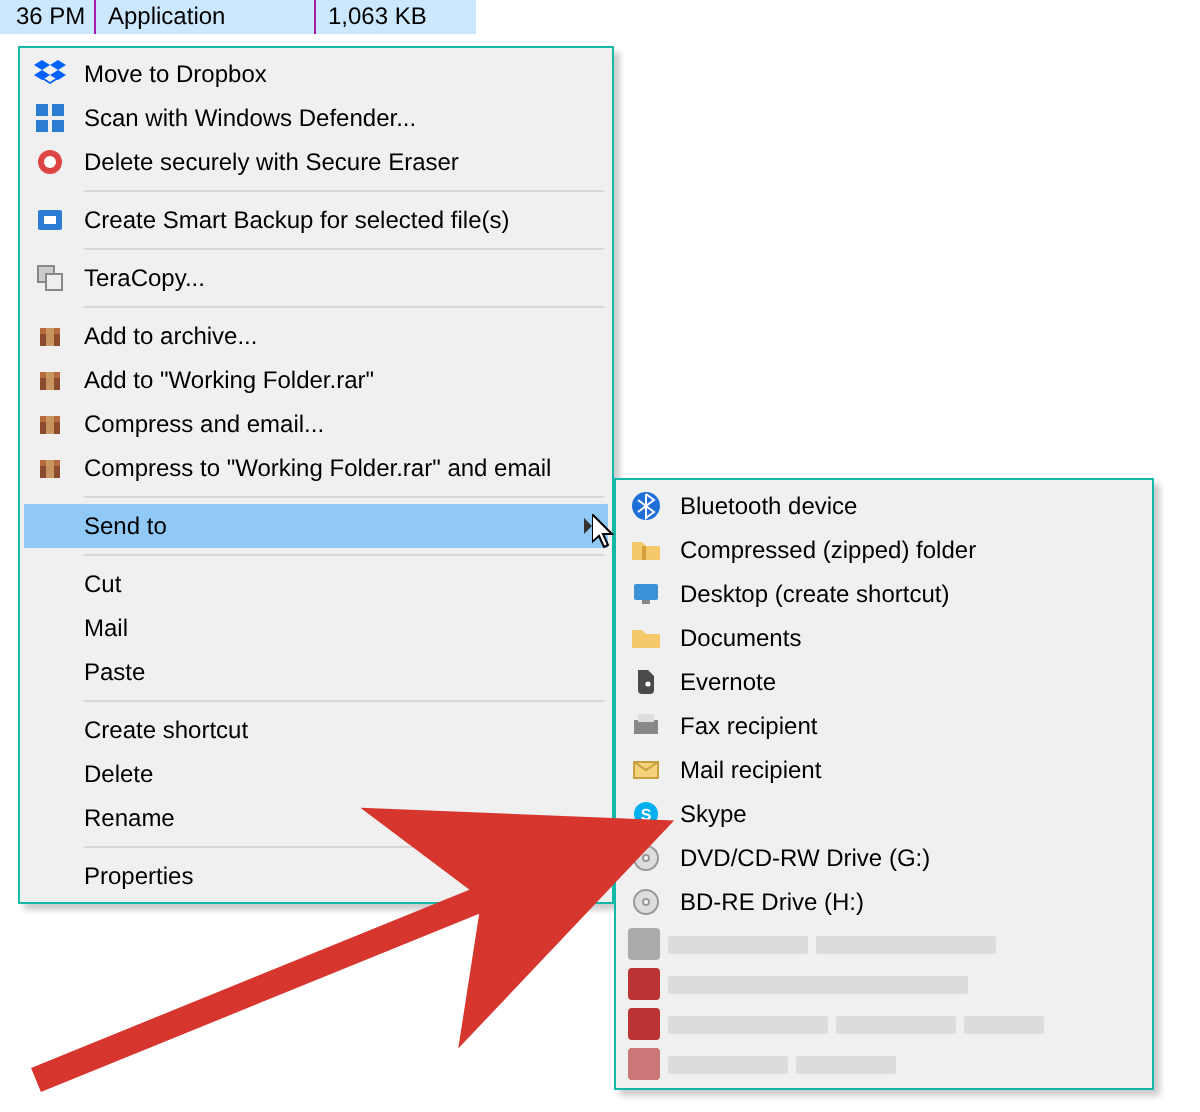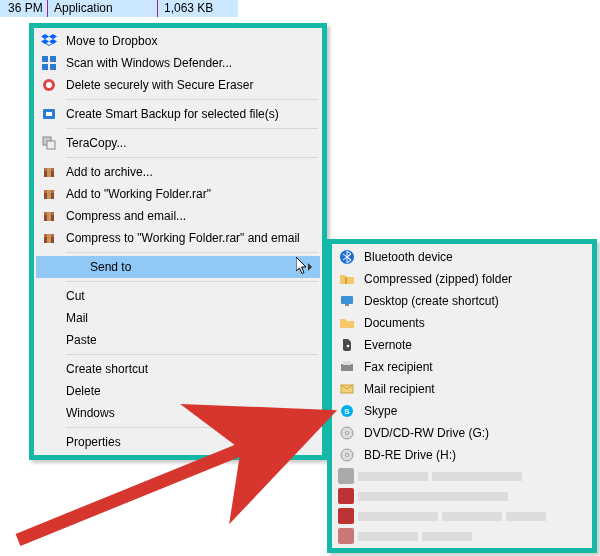--- a/index.html
+++ b/index.html
@@ -28,45 +28,44 @@
   .bg-cell {
     border-right: 1px solid #a21caf;
     padding: 0 6px;
     height: 17px;
     line-height: 17px;
     white-space: nowrap;
   }
   .context-menu {
     position: absolute;
     background: #f0f0f0;
-    border: 5px solid #14b8a6;
+    border: 1px solid #14b8a6;
     box-shadow: 3px 3px 3px rgba(0,0,0,0.2);
     padding: 2px;
-    margin-left: 20px;
   }
   .menu-main {
     left: 9px;
     top: 23px;
     width: 298px;
   }
   .menu-sub {
     left: 307px;
     top: 239px;
     width: 270px;
   }
   .item {
     display: flex;
     align-items: center;
     height: 22px;
     padding: 0 22px 0 4px;
     position: relative;
     white-space: nowrap;
     cursor: default;
   }
-  .item.highlight { background: #90c8f6; gap: 24px; }
+  .item.highlight { background: #90c8f6; }
   .sep {
     height: 1px;
     background: #d7d7d7;
     margin: 3px 2px 3px 30px;
   }
   .ic {
     width: 18px;
     height: 18px;
     margin-right: 8px;
     flex: 0 0 18px;
@@ -256,21 +255,21 @@
   <div class="item">
     <span class="ic"></span>
     <span class="label">Create shortcut</span>
   </div>
   <div class="item">
     <span class="ic"></span>
     <span class="label">Delete</span>
   </div>
   <div class="item">
     <span class="ic"></span>
-    <span class="label">Windows</span>
+    <span class="label">Rename</span>
   </div>
 
   <div class="sep"></div>
 
   <div class="item">
     <span class="ic"></span>
     <span class="label">Properties</span>
   </div>
 
 </div>

